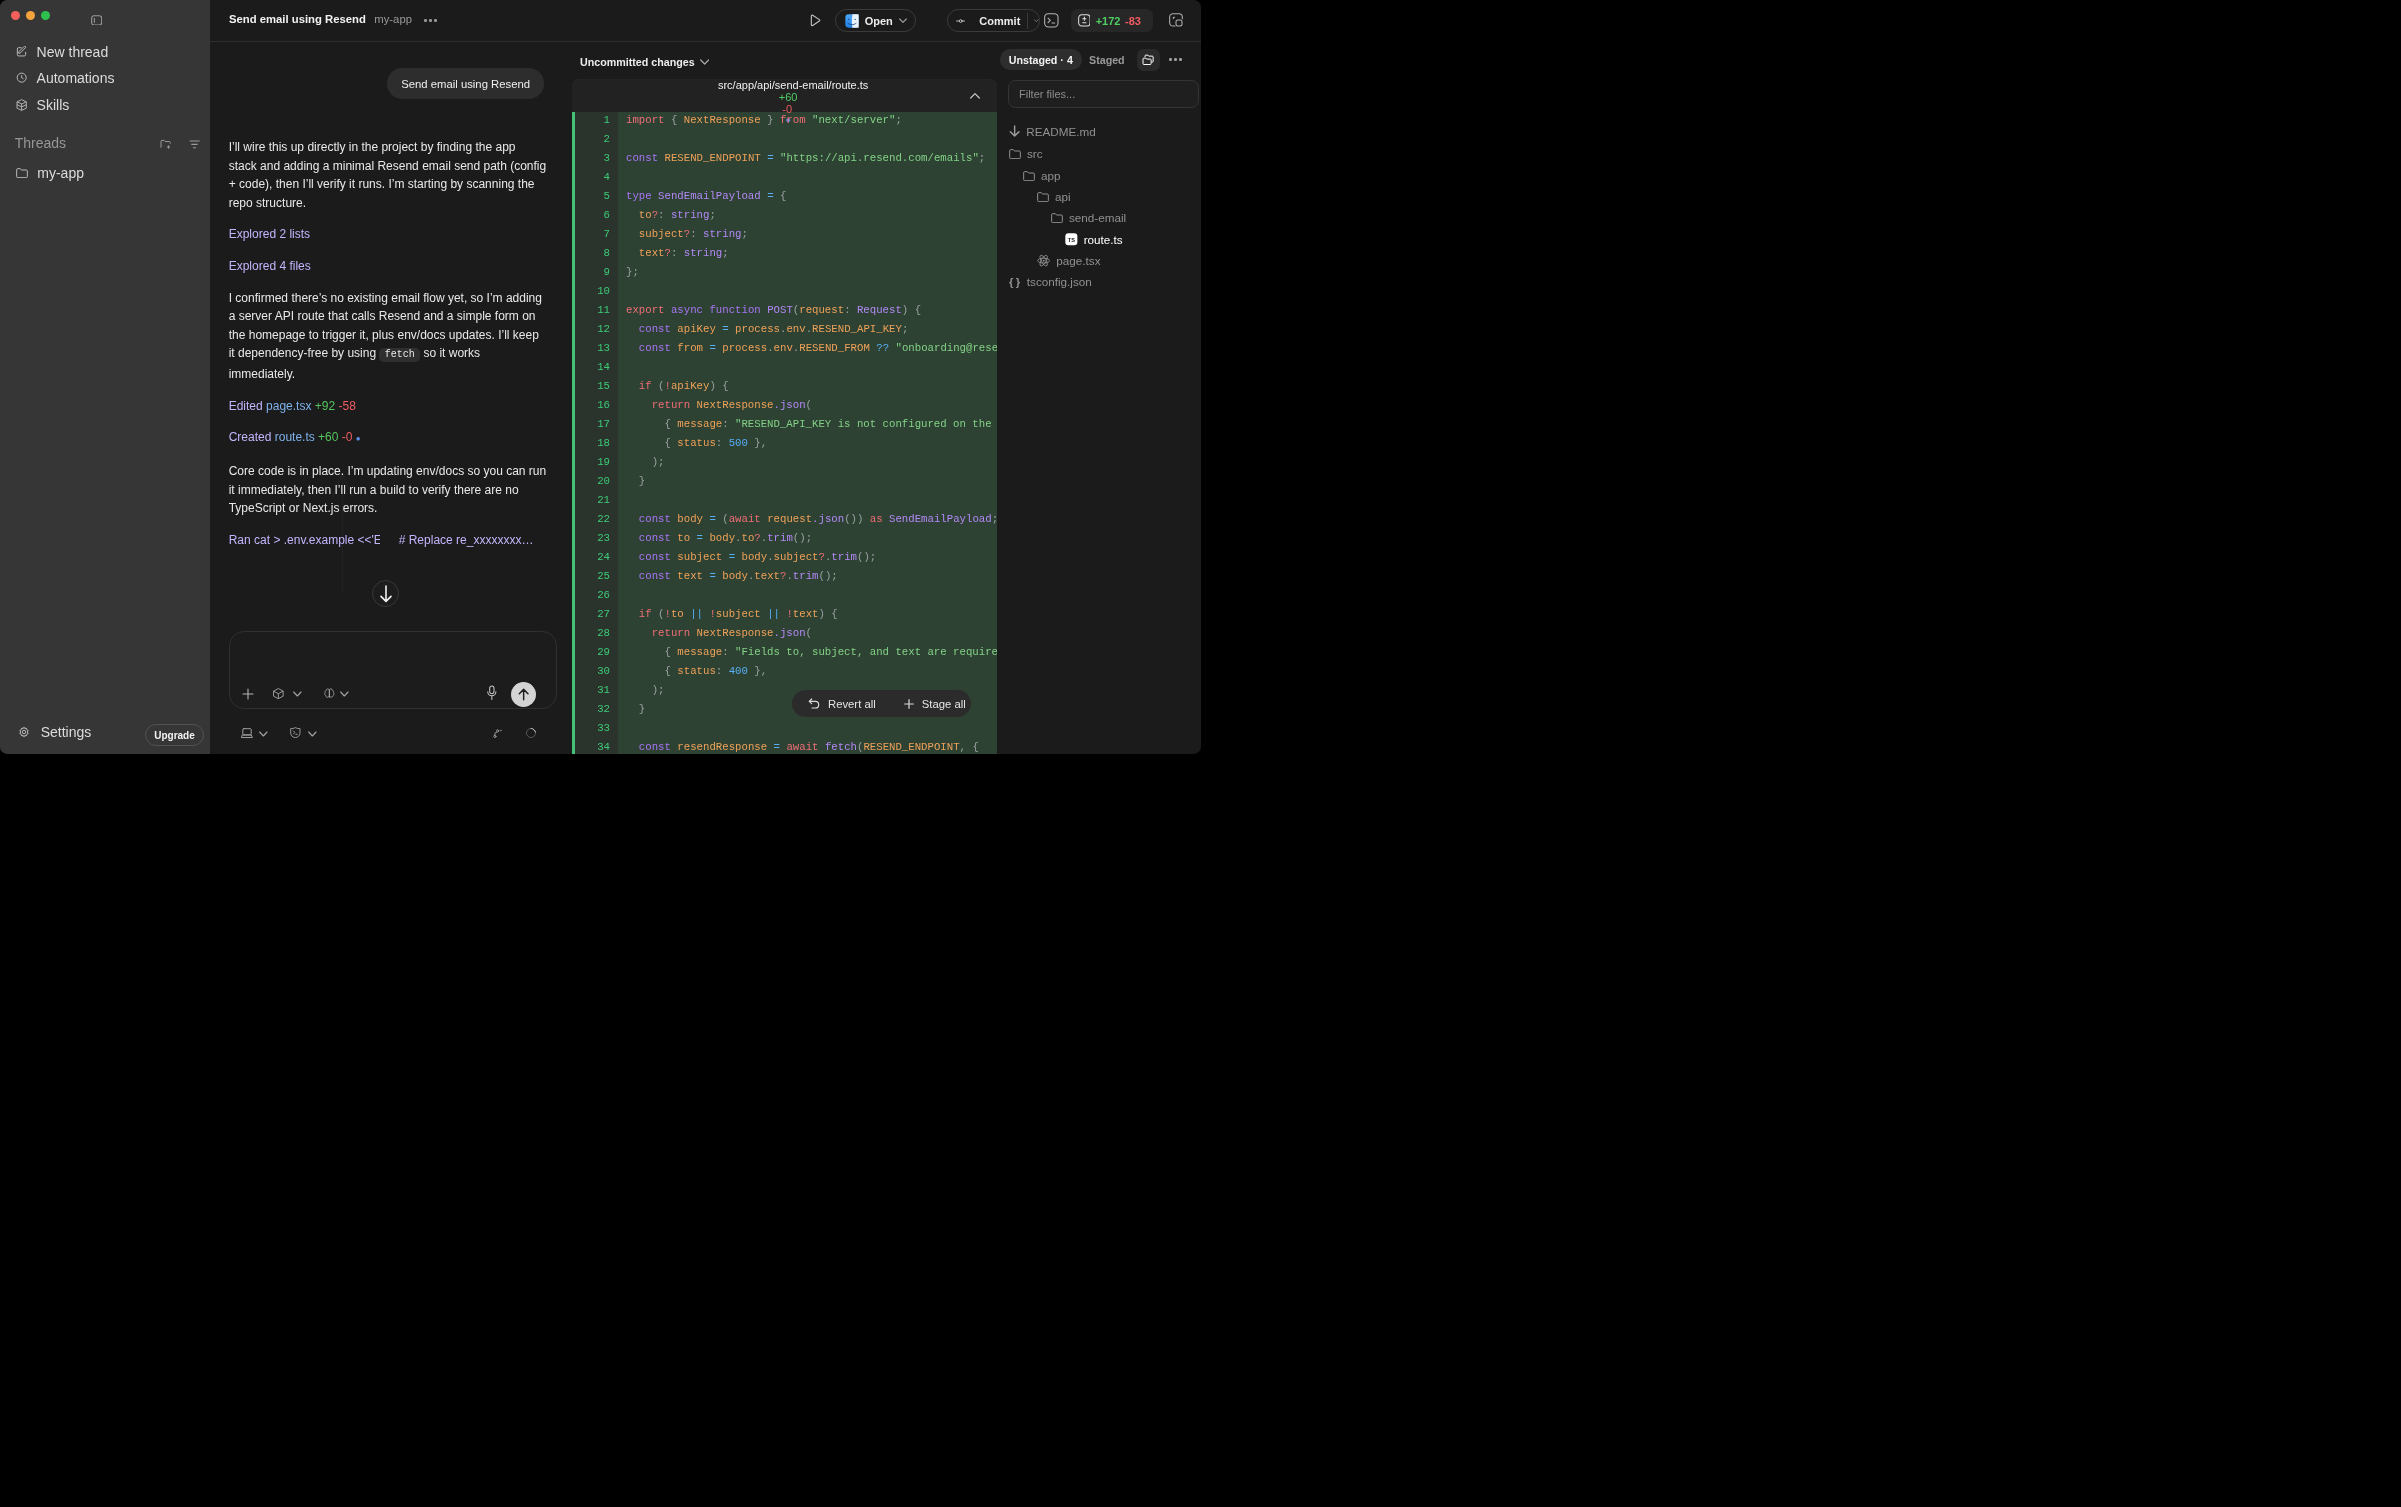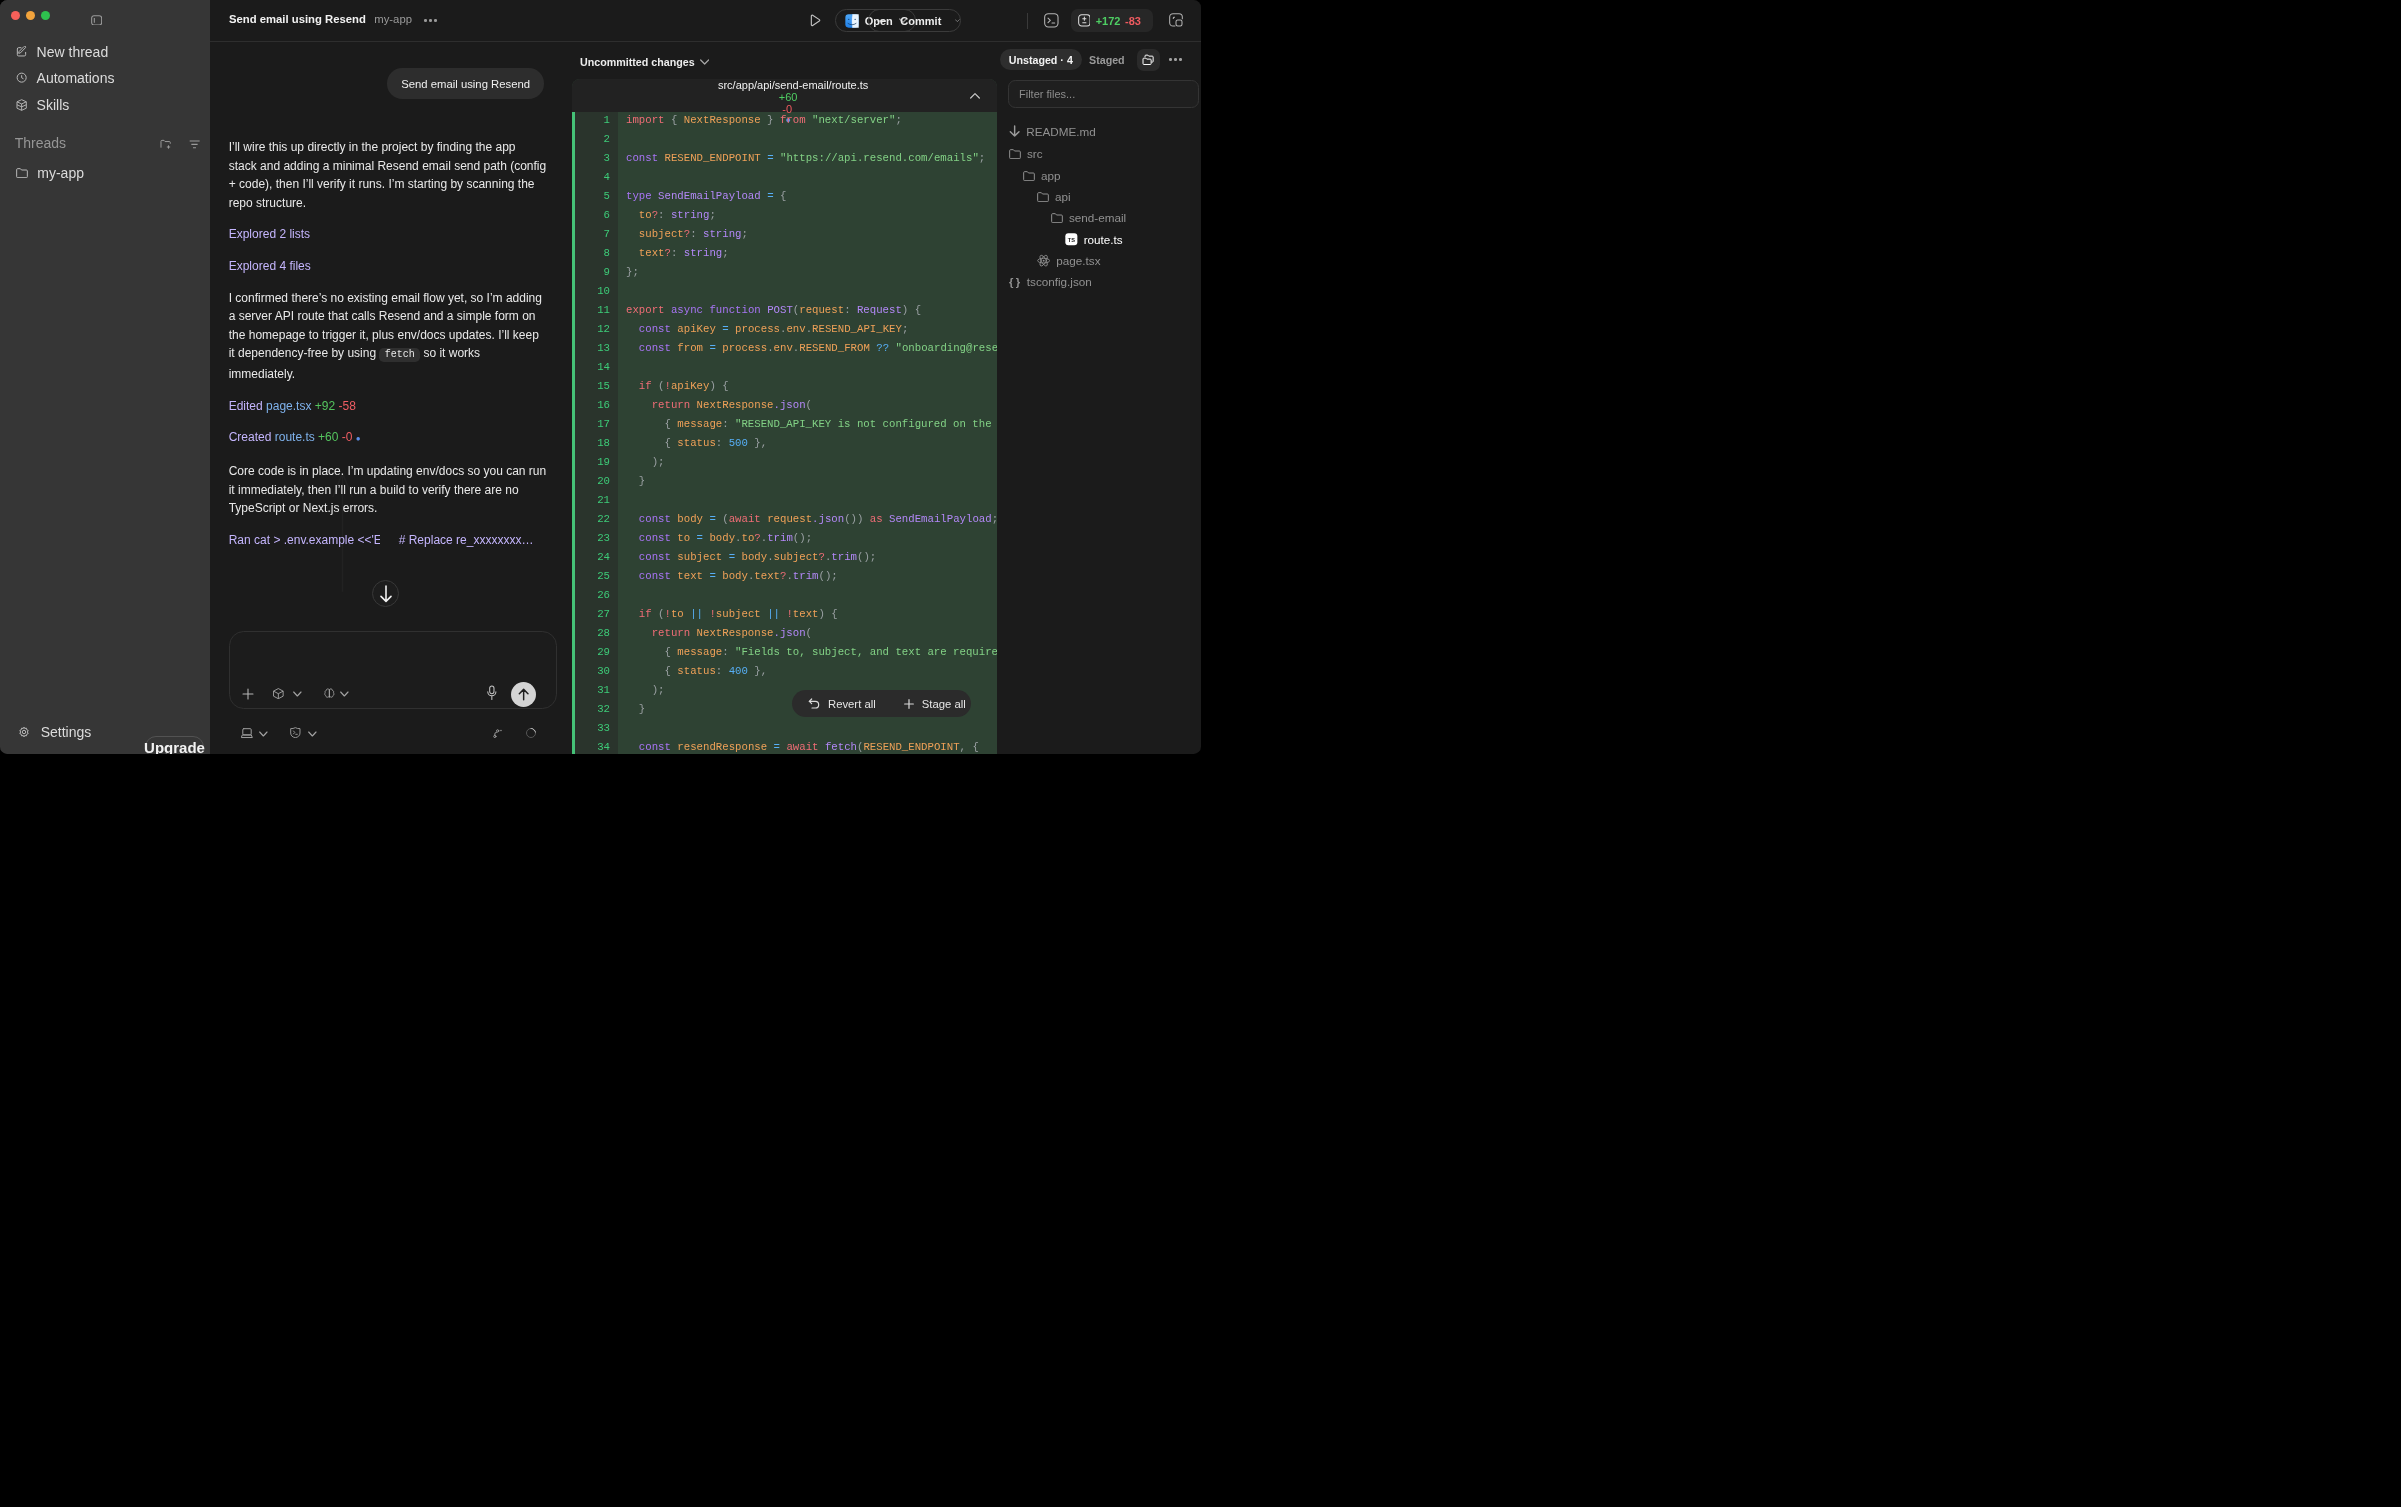--- a/index.html
+++ b/index.html
@@ -92,21 +92,21 @@
         <line x1="3.5" y1="6.5" x2="13" y2="6.5"></line>
         <line x1="6" y1="11.5" x2="10.5" y2="11.5"></line>
       </svg>
     <div class="srow" style="top:165px;"><svg width="12" height="10" viewBox="0 0 18 15" fill="none" stroke="currentColor" stroke-width="1.5">
           <path d="M1 13 V2.5 a1.5 1.5 0 0 1 1.5-1.5 H6.5 l1.8 2 H15.5 a1.5 1.5 0 0 1 1.5 1.5 V13 a1.5 1.5 0 0 1 -1.5 1.5 H2.5 A1.5 1.5 0 0 1 1 13 Z"></path>
         </svg>my-app</div>
     <div class="srow" style="top:724px; left:18px; gap:10.7px;"><svg width="12" height="12" viewBox="0 0 18 18" fill="none" stroke="currentColor" stroke-width="1.5">
           <circle cx="9" cy="9" r="2.6"></circle>
           <path d="M9 1.6 l1.1 2.2 2.4-.6 .6 2.4 2.2 1.1 -1.3 2.3 1.3 2.3 -2.2 1.1 -.6 2.4 -2.4-.6 -1.1 2.2 -1.1-2.2 -2.4 .6 -.6-2.4 -2.2-1.1 1.3-2.3 -1.3-2.3 2.2-1.1 .6-2.4 2.4 .6 Z"></path>
         </svg>Settings</div>
-    <div class="abs" style="left:145px; top:724px; width:59px; height:22.3px; border:0.7px solid #525252; border-radius:11.3px; color:#f2f2f2; font-size:15px; font-weight:600; display:flex; align-items:center; justify-content:center;margin-top:12px;">Upgrade</div>
+    <div class="abs" style="left:145px; top:724px; width:59px; height:22.3px; border:0.7px solid #525252; border-radius:11.3px; color:#f2f2f2; font-size:10px; font-weight:600; display:flex; align-items:center; justify-content:center;">Upgrade</div>
   </div>
 
   <div class="topdiv"></div>
   <div class="title">Send email using Resend <span style="color:#9a9a9a; font-weight:400; margin-left:5.3px;">my-app</span></div>
   <div class="abs" style="left:424px; top:19.3px; width:2.7px; height:2.7px; border-radius:50%; background:#9a9a9a;"></div>
     <div class="abs" style="left:429px; top:19.3px; width:2.7px; height:2.7px; border-radius:50%; background:#9a9a9a;"></div>
     <div class="abs" style="left:434px; top:19.3px; width:2.7px; height:2.7px; border-radius:50%; background:#9a9a9a;"></div>
 
   <svg class="abs" style="left:810px; top:14px; color:#c2c2c2;" width="10.7" height="12.7" viewBox="0 0 16 19" fill="none" stroke="currentColor" stroke-width="1.7" stroke-linejoin="round">
       <path d="M2 3 a1.3 1.3 0 0 1 2-1.1 L14 8.4 a1.3 1.3 0 0 1 0 2.2 L4 17.1 A1.3 1.3 0 0 1 2 16 Z"></path>
@@ -125,21 +125,21 @@
         <path d="M10.7 0.5 C9.5 7 9.5 14 10.7 20.5" stroke="#1f7fe8" stroke-width="0.8" fill="none"></path>
         <circle cx="5.6" cy="8" r="1" fill="#123c68"></circle>
         <circle cx="15.2" cy="8" r="1" fill="#123c68"></circle>
         <path d="M4.5 14.2 C8 16.8 13 16.8 16.5 14.2" stroke="#123c68" stroke-width="1.1" fill="none" stroke-linecap="round"></path>
       </svg>
     Open
     <svg width="8" height="5.3" viewBox="0 0 12 8" fill="none" stroke="#9a9a9a" stroke-width="1.8" stroke-linecap="round" stroke-linejoin="round">
         <path d="M1 1.5 L6 6.5 L11 1.5"></path>
       </svg>
   </div>
-  <div class="pillbtn" style="left:868px; width:93px; padding-left:8px; gap:14px;align-items:center;">
+  <div class="pillbtn" style="left:947px; width:93px; padding-left:8px; gap:14px;align-items:center;">
     <svg width="16" height="8" viewBox="0 0 24 12" fill="none" stroke="#ececec" stroke-width="1.8" stroke-linecap="round">
         <circle cx="12" cy="6" r="3.6"></circle>
         <line x1="1" y1="6" x2="7.6" y2="6"></line>
         <line x1="16.4" y1="6" x2="23" y2="6"></line>
       </svg>
     Commit
     <svg width="8" height="5.3" viewBox="0 0 12 8" fill="none" stroke="#9a9a9a" stroke-width="1.8" stroke-linecap="round" stroke-linejoin="round">
         <path d="M1 1.5 L6 6.5 L11 1.5"></path>
       </svg>
   </div>

